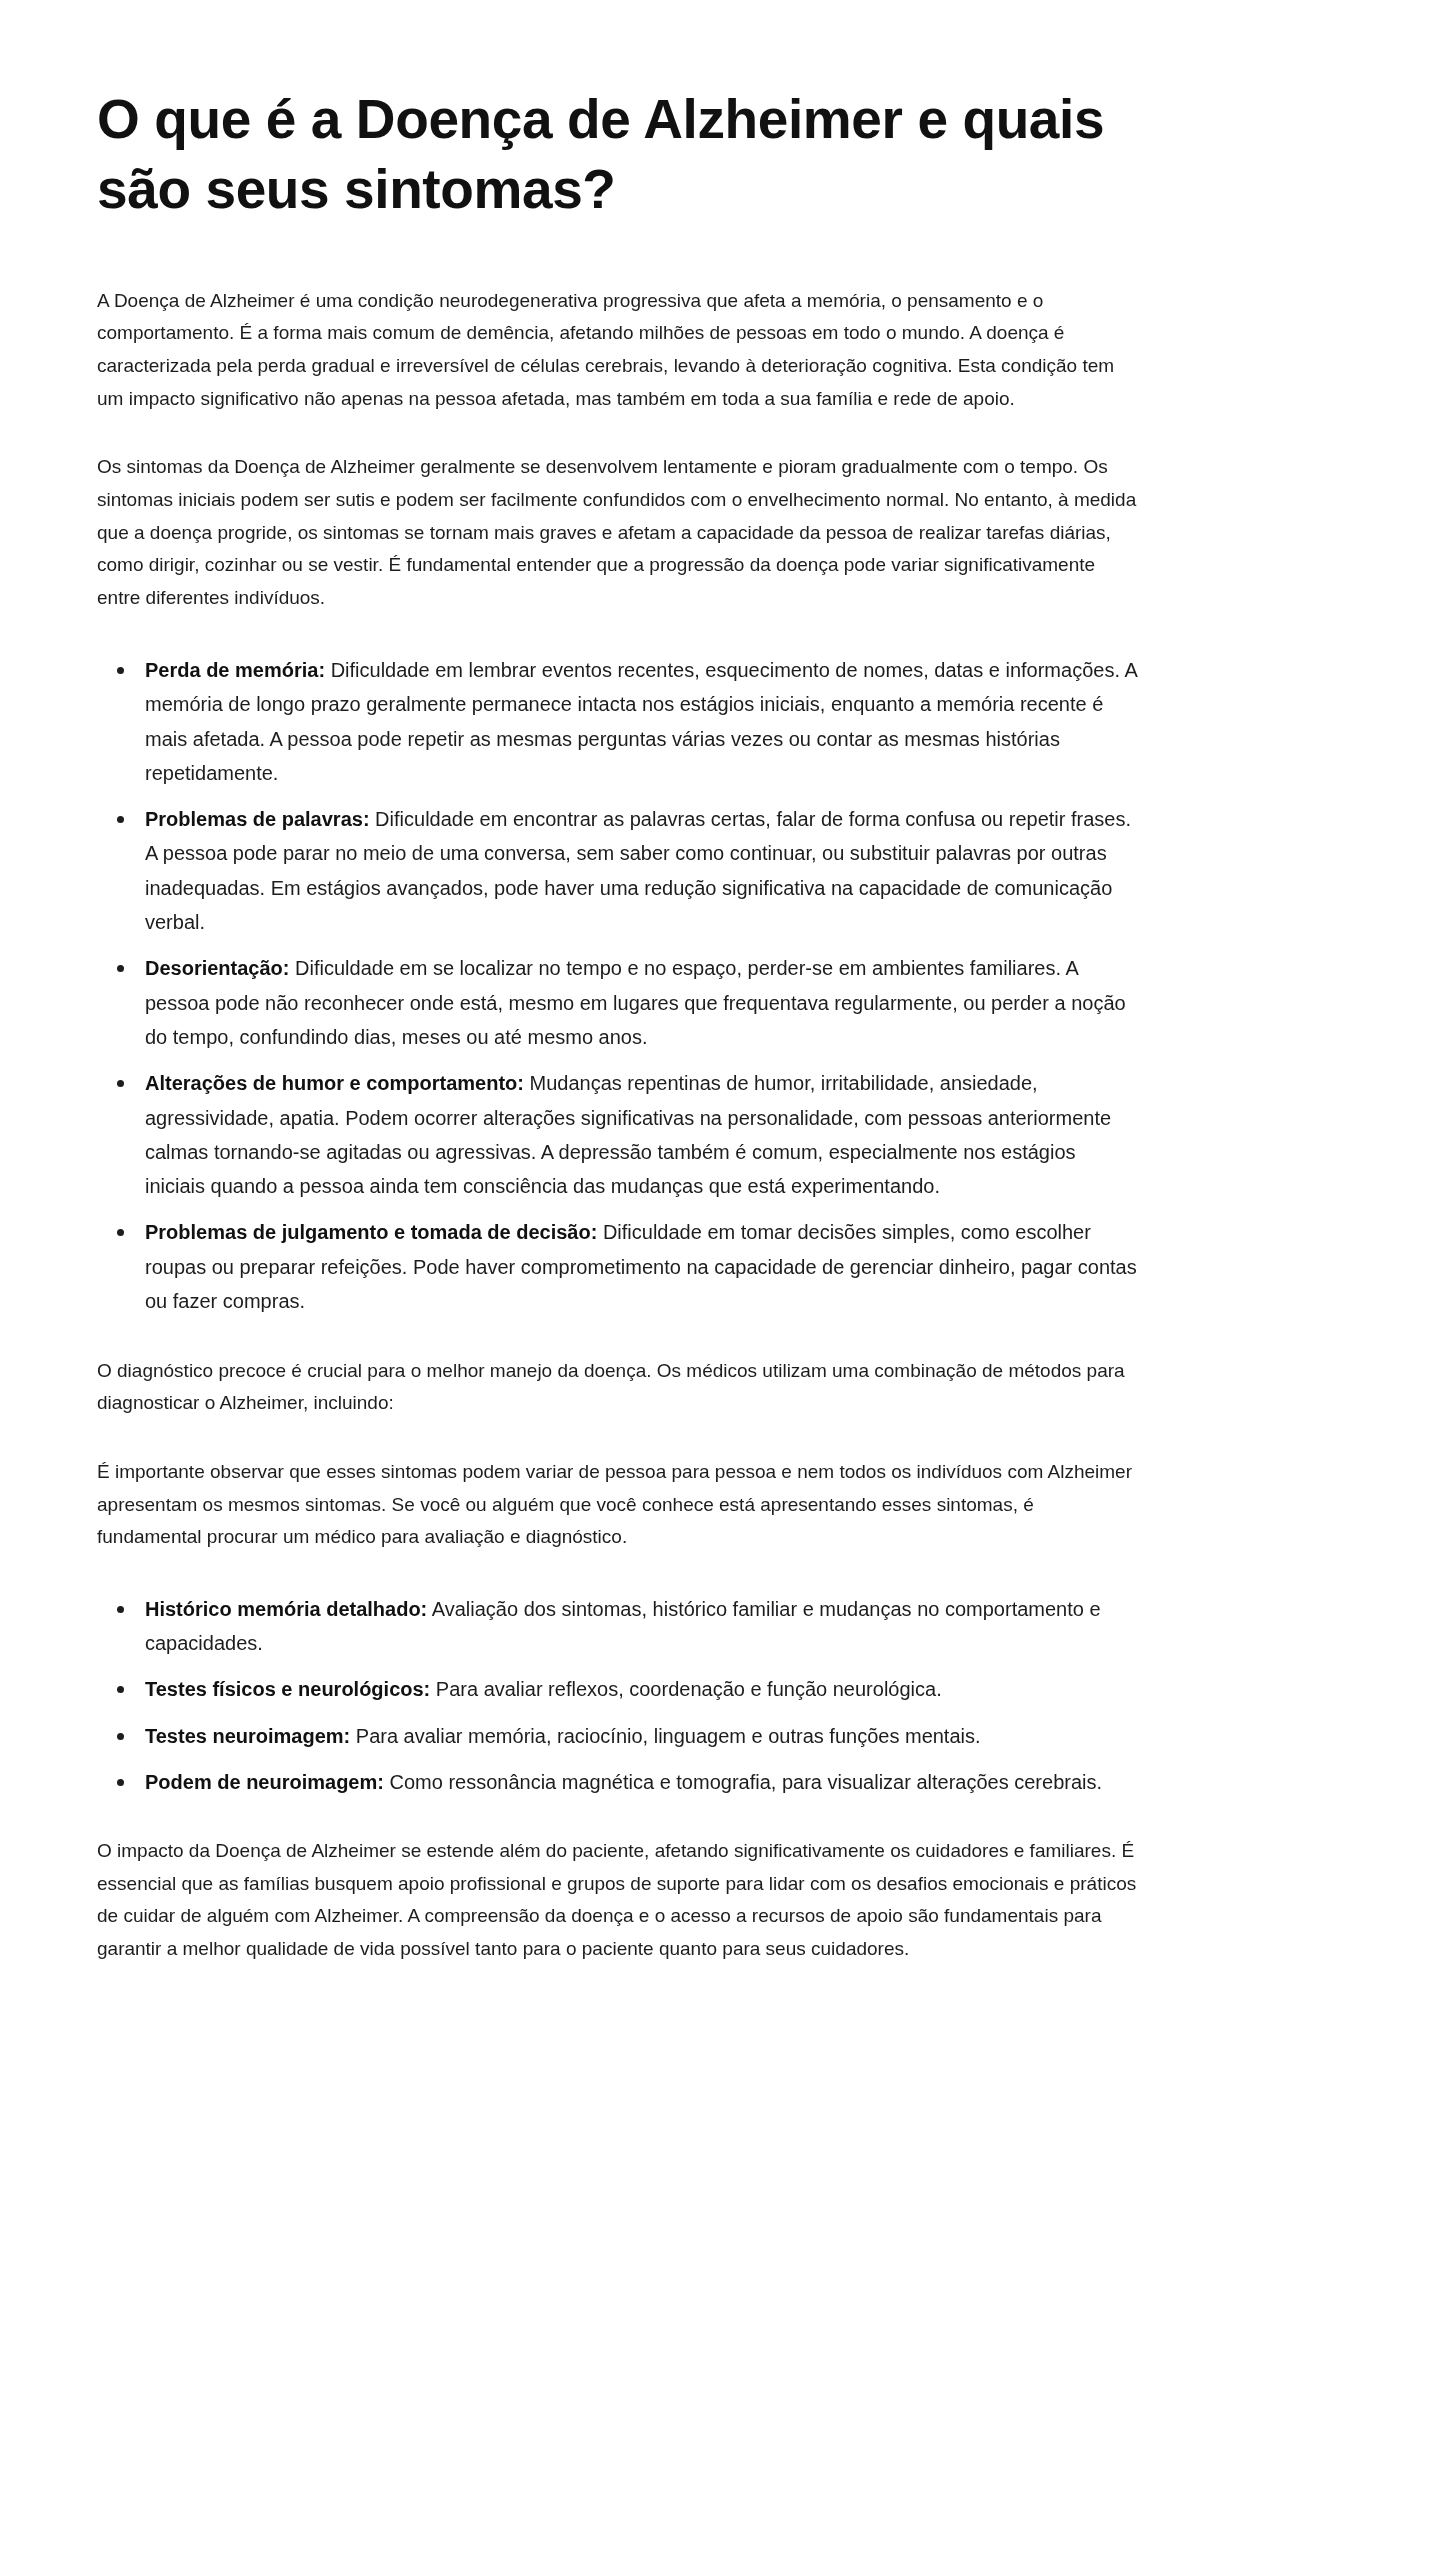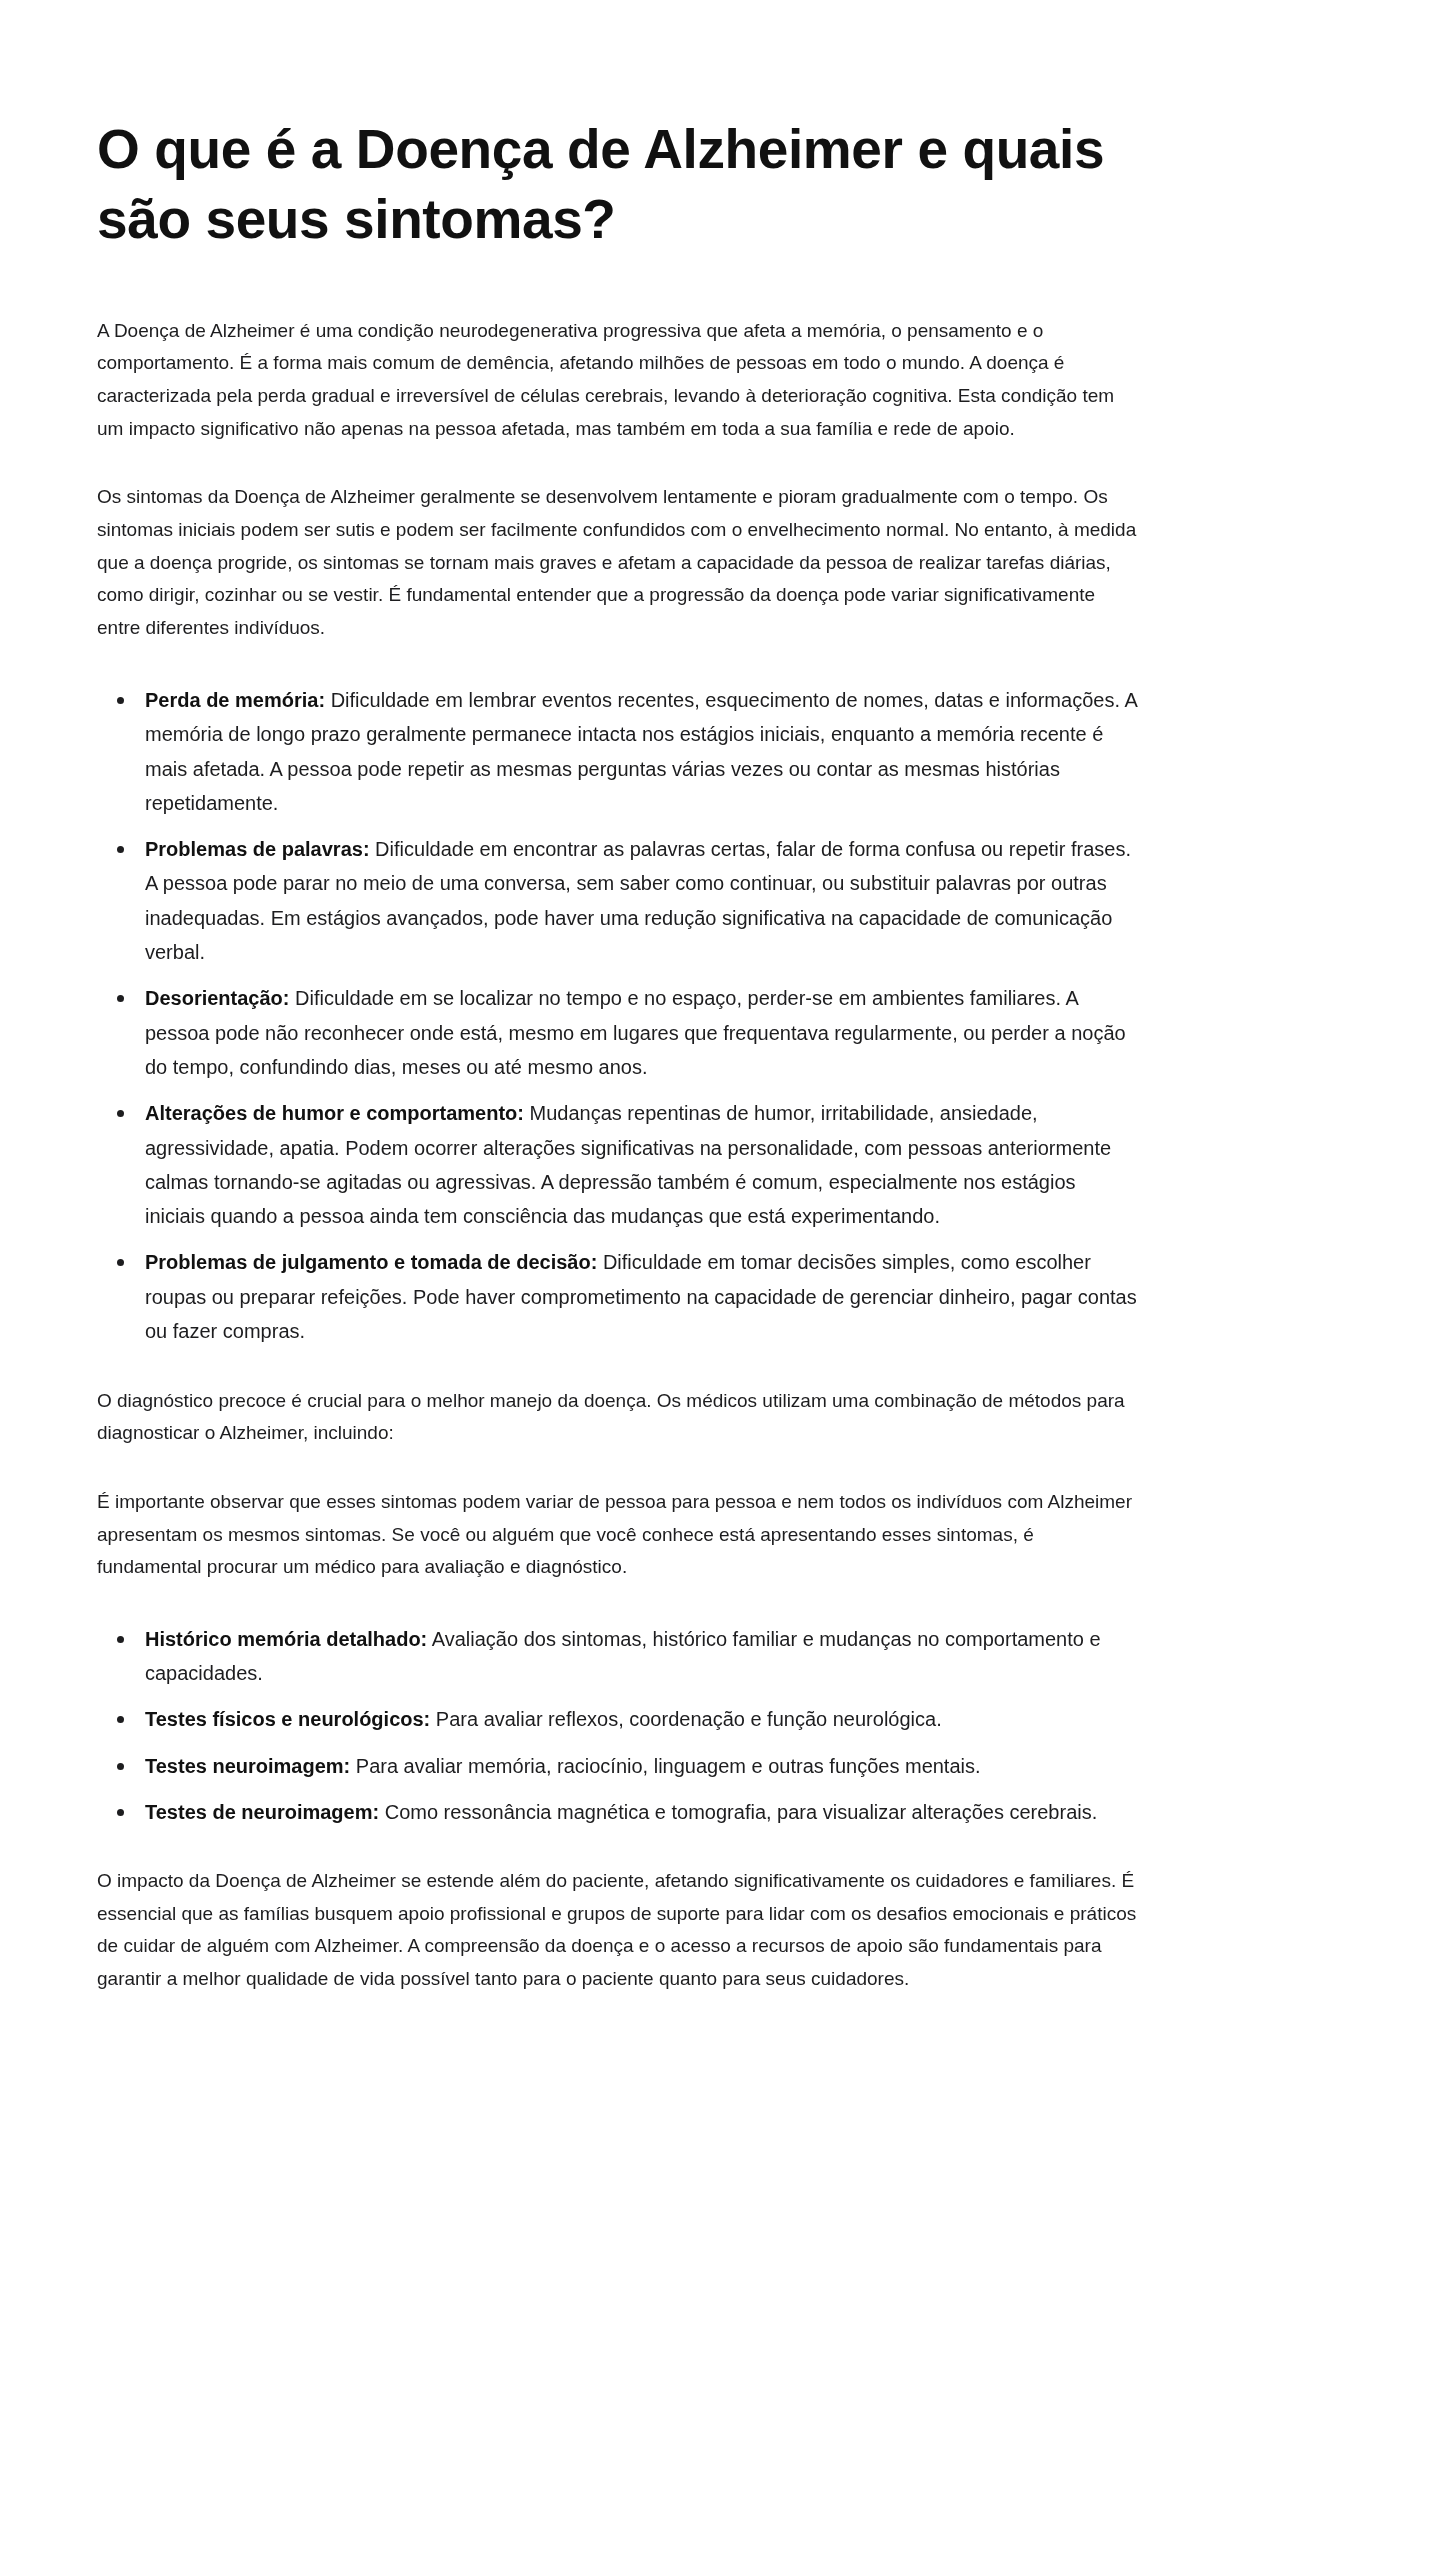--- a/index.html
+++ b/index.html
@@ -11,21 +11,20 @@
     width: 1455px;
     min-height: 2576px;
     font-family: "Liberation Sans", "DejaVu Sans", sans-serif;
     color: #1d1d1f;
     -webkit-font-smoothing: antialiased;
   }
   .page {
     box-sizing: border-box;
     width: 1236px;
     padding: 84px 95px 65px 97px;
-    margin-top: 30px;
   }
   .article-title {
     margin: 0 0 60px 0;
     font-size: 55px;
     line-height: 1.28;
     font-weight: 700;
     letter-spacing: -0.4px;
     color: #111111;
     max-width: 1229px;
   }
@@ -73,18 +72,18 @@
         <li><strong>Desorientação:</strong> Dificuldade em se localizar no tempo e no espaço, perder-se em ambientes familiares. A pessoa pode não reconhecer onde está, mesmo em lugares que frequentava regularmente, ou perder a noção do tempo, confundindo dias, meses ou até mesmo anos.</li>
         <li><strong>Alterações de humor e comportamento:</strong> Mudanças repentinas de humor, irritabilidade, ansiedade, agressividade, apatia. Podem ocorrer alterações significativas na personalidade, com pessoas anteriormente calmas tornando-se agitadas ou agressivas. A depressão também é comum, especialmente nos estágios iniciais quando a pessoa ainda tem consciência das mudanças que está experimentando.</li>
         <li><strong>Problemas de julgamento e tomada de decisão:</strong> Dificuldade em tomar decisões simples, como escolher roupas ou preparar refeições. Pode haver comprometimento na capacidade de gerenciar dinheiro, pagar contas ou fazer compras.</li>
       </ul>
       <p class="para">O diagnóstico precoce é crucial para o melhor manejo da doença. Os médicos utilizam uma combinação de métodos para diagnosticar o Alzheimer, incluindo:</p>
       <p class="para">É importante observar que esses sintomas podem variar de pessoa para pessoa e nem todos os indivíduos com Alzheimer apresentam os mesmos sintomas. Se você ou alguém que você conhece está apresentando esses sintomas, é fundamental procurar um médico para avaliação e diagnóstico.</p>
       <ul class="list">
         <li><strong>Histórico memória detalhado:</strong> Avaliação dos sintomas, histórico familiar e mudanças no comportamento e capacidades.</li>
         <li><strong>Testes físicos e neurológicos:</strong> Para avaliar reflexos, coordenação e função neurológica.</li>
         <li><strong>Testes neuroimagem:</strong> Para avaliar memória, raciocínio, linguagem e outras funções mentais.</li>
-        <li><strong>Testes de neuroimagem:</strong> Como ressonância magnética e tomografia, para visualizar alterações cerebrais.</li>
+        <li><strong>Podem de neuroimagem:</strong> Como ressonância magnética e tomografia, para visualizar alterações cerebrais.</li>
       </ul>
       <p class="para">O impacto da Doença de Alzheimer se estende além do paciente, afetando significativamente os cuidadores e familiares. É essencial que as famílias busquem apoio profissional e grupos de suporte para lidar com os desafios emocionais e práticos de cuidar de alguém com Alzheimer. A compreensão da doença e o acesso a recursos de apoio são fundamentais para garantir a melhor qualidade de vida possível tanto para o paciente quanto para seus cuidadores.</p>
     </section>
 </main>
 
 
 </body></html>

